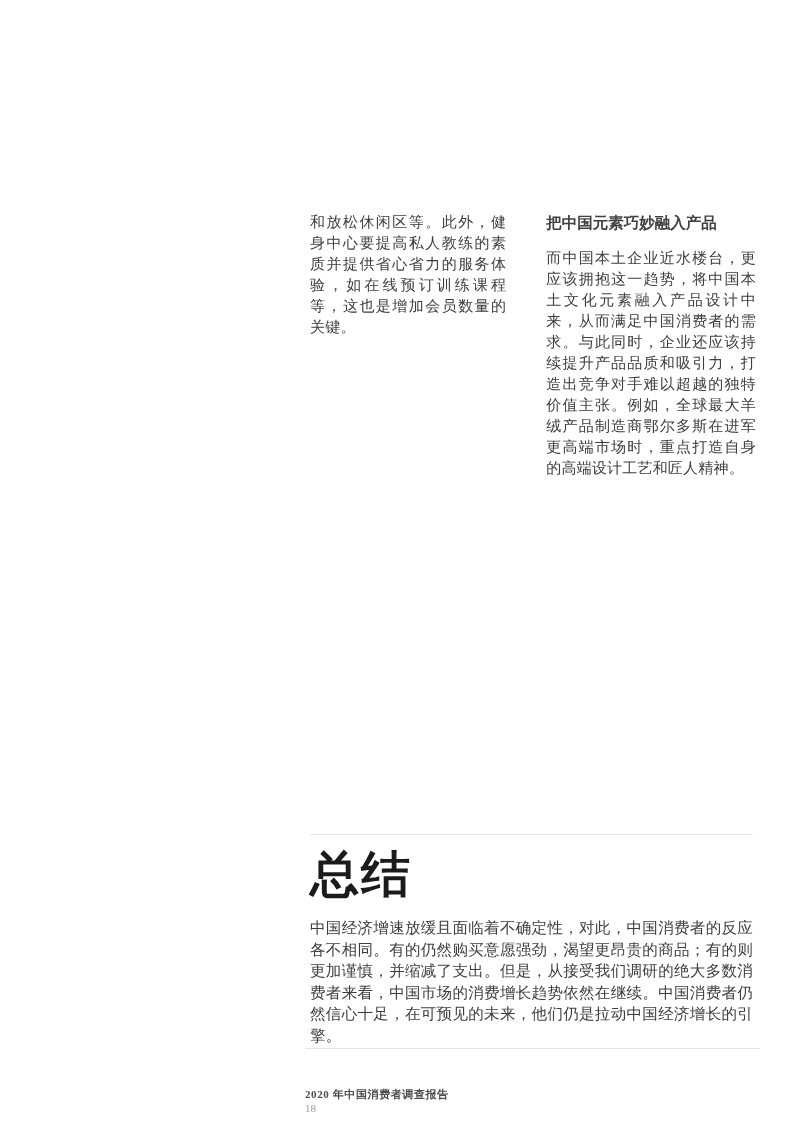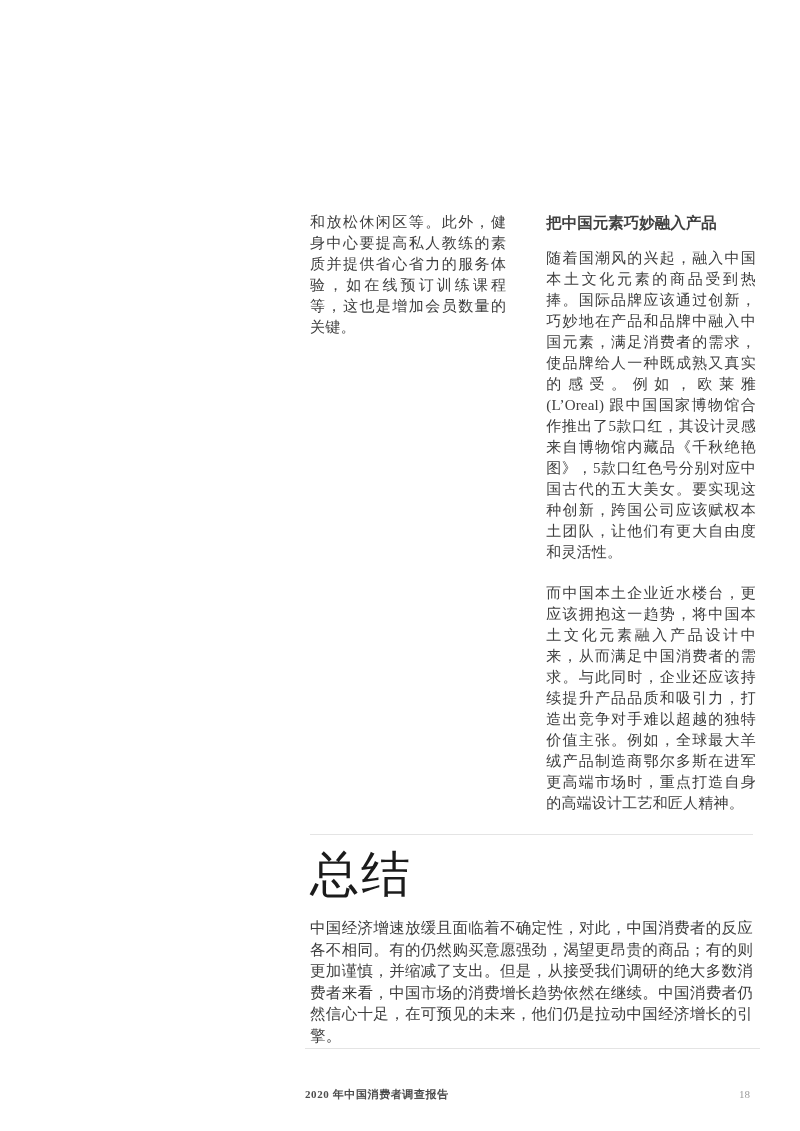--- a/index.html
+++ b/index.html
@@ -53,21 +53,21 @@
   .rule {
     height: 1px;
     background: #e4e4e4;
     border: none;
     margin: 0;
   }
   .summary-title {
     margin: 12px 0 14px 0;
     font-size: 49px;
     line-height: 56px;
-    font-weight: 400;
+    font-weight: 700;
     color: #1b1b1b;
     letter-spacing: 2px;
   }
   .summary-body {
     margin: 0;
     font-size: 15.5px;
     line-height: 21.5px;
     letter-spacing: 0.2px;
     color: #3d3d3d;
     text-align: justify;
@@ -78,20 +78,21 @@
     position: absolute;
     left: 305px;
     top: 1048px;
     width: 455px;
   }
   .footer-row {
     margin-top: 38px;
     display: flex;
     justify-content: space-between;
     align-items: baseline;
+    flex-direction: column;
   }
   .footer-title {
     font-size: 11px;
     font-weight: 700;
     letter-spacing: 0.6px;
     color: #4d4d4d;
   }
   .footer-page {
     font-size: 11px;
     color: #9b9b9b;
@@ -102,21 +103,20 @@
 <body>
 
 <div class="page">
 
   <div class="content">
     <div class="col-left">
       <p class="body-para">和放松休闲区等。此外，健身中心要提高私人教练的素质并提供省心省力的服务体验，如在线预订训练课程等，这也是增加会员数量的关键。</p>
     </div>
     <div class="col-right">
       <h3 class="subhead">把中国元素巧妙融入产品</h3>
-      <p class="body-para">随着国潮风的兴起，融入中国本土文化元素的商品受到热捧。国际品牌应该通过创新，巧妙地在产品和品牌中融入中国元素，满足消费者的需求，使品牌给人一种既成熟又真实的感受。例如，欧莱雅 (L’Oreal) 跟中国国家博物馆合作推出了5款口红，其设计灵感来自博物馆内藏品《千秋绝艳图》，5款口红色号分别对应中国古代的五大美女。要实现这种创新，跨国公司应该赋权本土团队，让他们有更大自由度和灵活性。</p>
       <p class="body-para">而中国本土企业近水楼台，更应该拥抱这一趋势，将中国本土文化元素融入产品设计中来，从而满足中国消费者的需求。与此同时，企业还应该持续提升产品品质和吸引力，打造出竞争对手难以超越的独特价值主张。例如，全球最大羊绒产品制造商鄂尔多斯在进军更高端市场时，重点打造自身的高端设计工艺和匠人精神。</p>
     </div>
   </div>
 
   <div class="summary">
     <div class="rule"></div>
     <h1 class="summary-title">总结</h1>
     <p class="summary-body">中国经济增速放缓且面临着不确定性，对此，中国消费者的反应各不相同。有的仍然购买意愿强劲，渴望更昂贵的商品；有的则更加谨慎，并缩减了支出。但是，从接受我们调研的绝大多数消费者来看，中国市场的消费增长趋势依然在继续。中国消费者仍然信心十足，在可预见的未来，他们仍是拉动中国经济增长的引擎。</p>
   </div>
 

